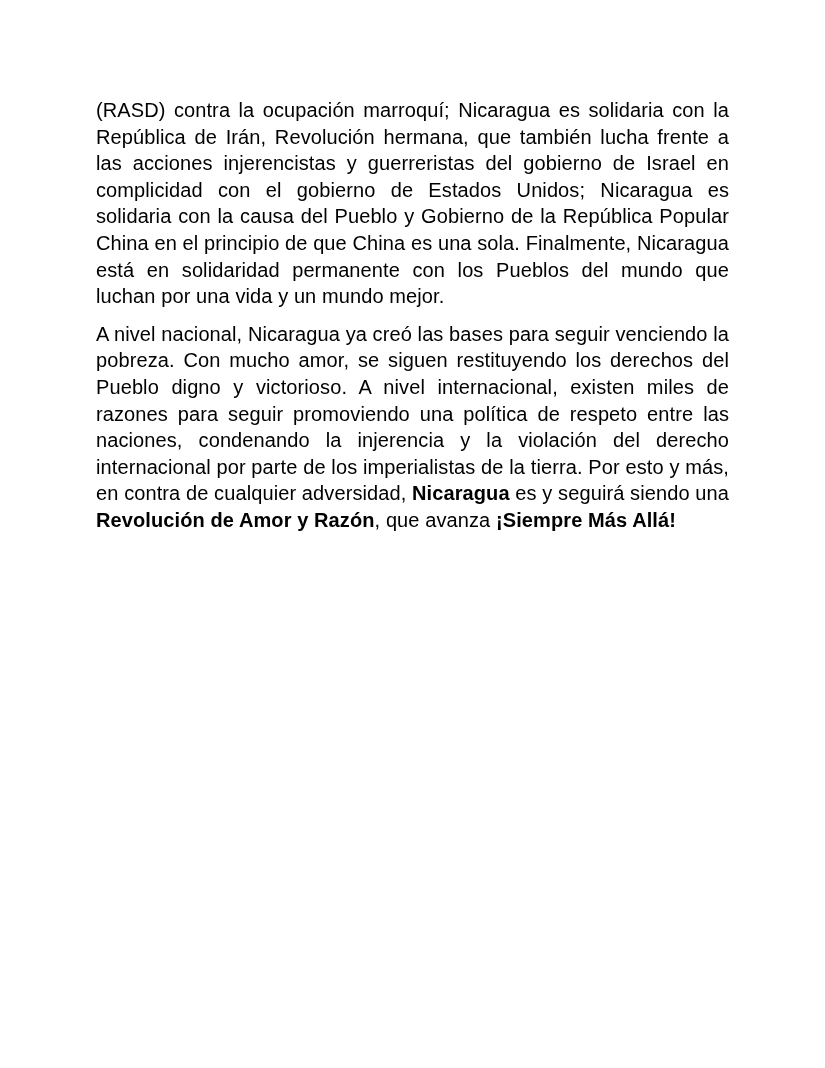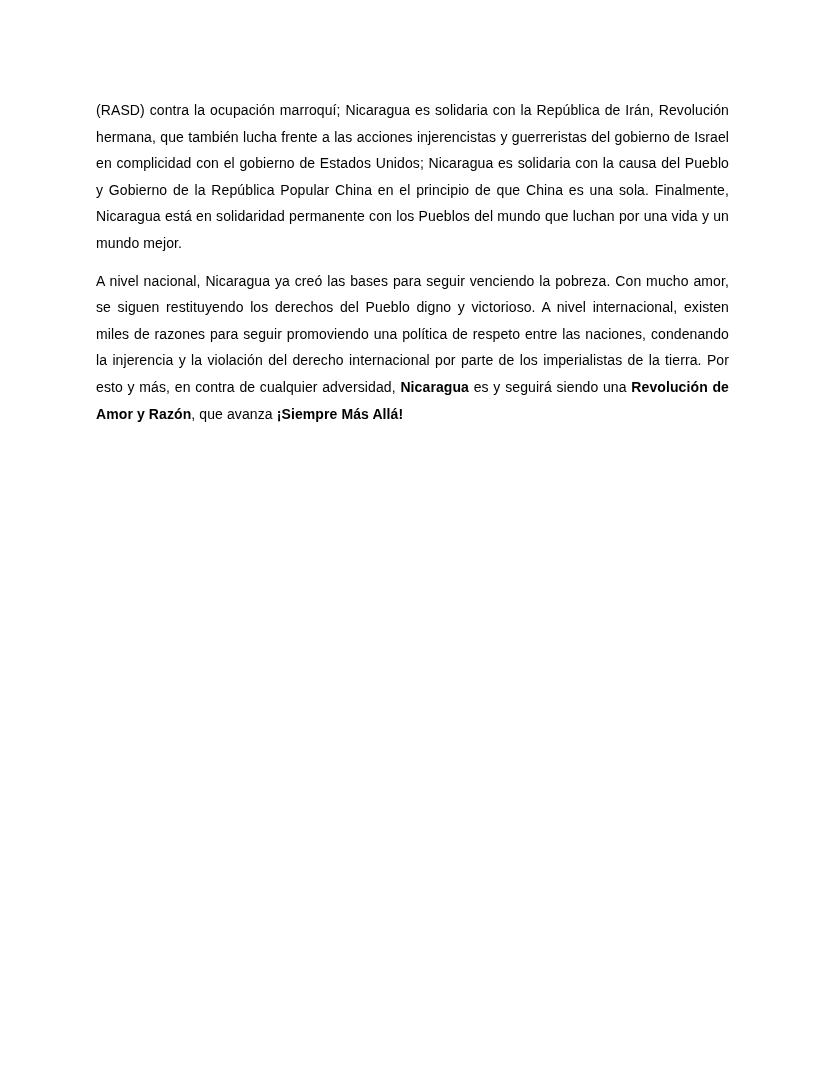--- a/index.html
+++ b/index.html
@@ -21,21 +21,21 @@
   }
   .content {
     position: absolute;
     left: 96px;
     top: 97px;
     width: 633px;
     color: #000000;
   }
   .content p {
     margin: 0 0 11px 0;
-    font-size: 14px;
+    font-size: 20px;
     line-height: 26.6px;
     text-align: justify;
     text-justify: inter-word;
     letter-spacing: 0.1px;
   }
   .content p span.run {
     font-weight: normal;
   }
   .content p span.run.bold {
     font-weight: bold;

